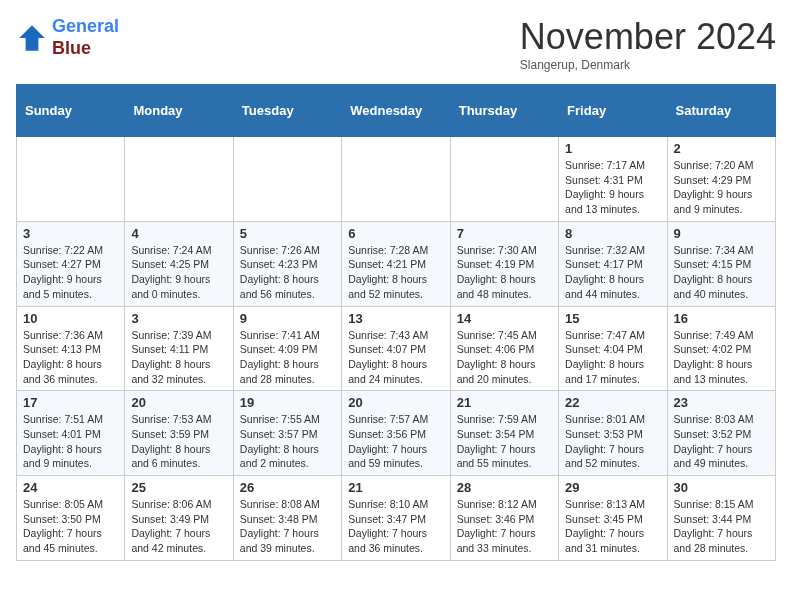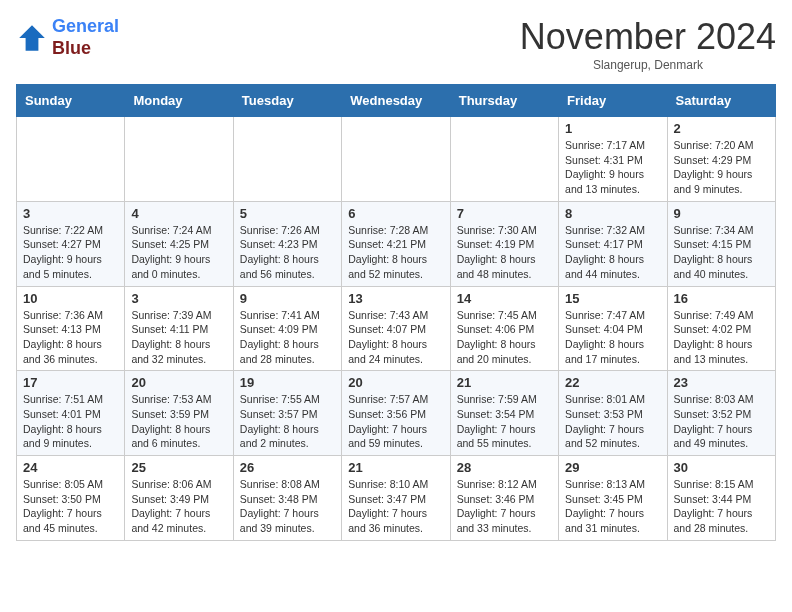--- a/index.html
+++ b/index.html
@@ -24,40 +24,40 @@
     .logo-text {
       display: flex;
       flex-direction: column;
       line-height: 1.2;
     }
     .logo-icon {
       width: 32px;
       height: 32px;
     }
     .title-area {
-      text-align: center;
+      text-align: left;
       margin-left: 33px;
     }
     .month-title {
       font-size: 36px;
       font-weight: normal;
       color: #333;
     }
     .location {
       font-size: 12px;
       color: #555;
     }
     .calendar {
       width: 100%;
       border-collapse: collapse;
     }
     .calendar th {
       background-color: #2c6fad;
       color: white;
-      padding: 8px 8px;
+      padding: 18px 8px;
       text-align: left;
       font-size: 13px;
       font-weight: bold;
       border: 1px solid #2c6fad;
     }
     .calendar td {
       border: 1px solid #ccc;
       vertical-align: top;
       padding: 4px 6px;
       width: 108px;

